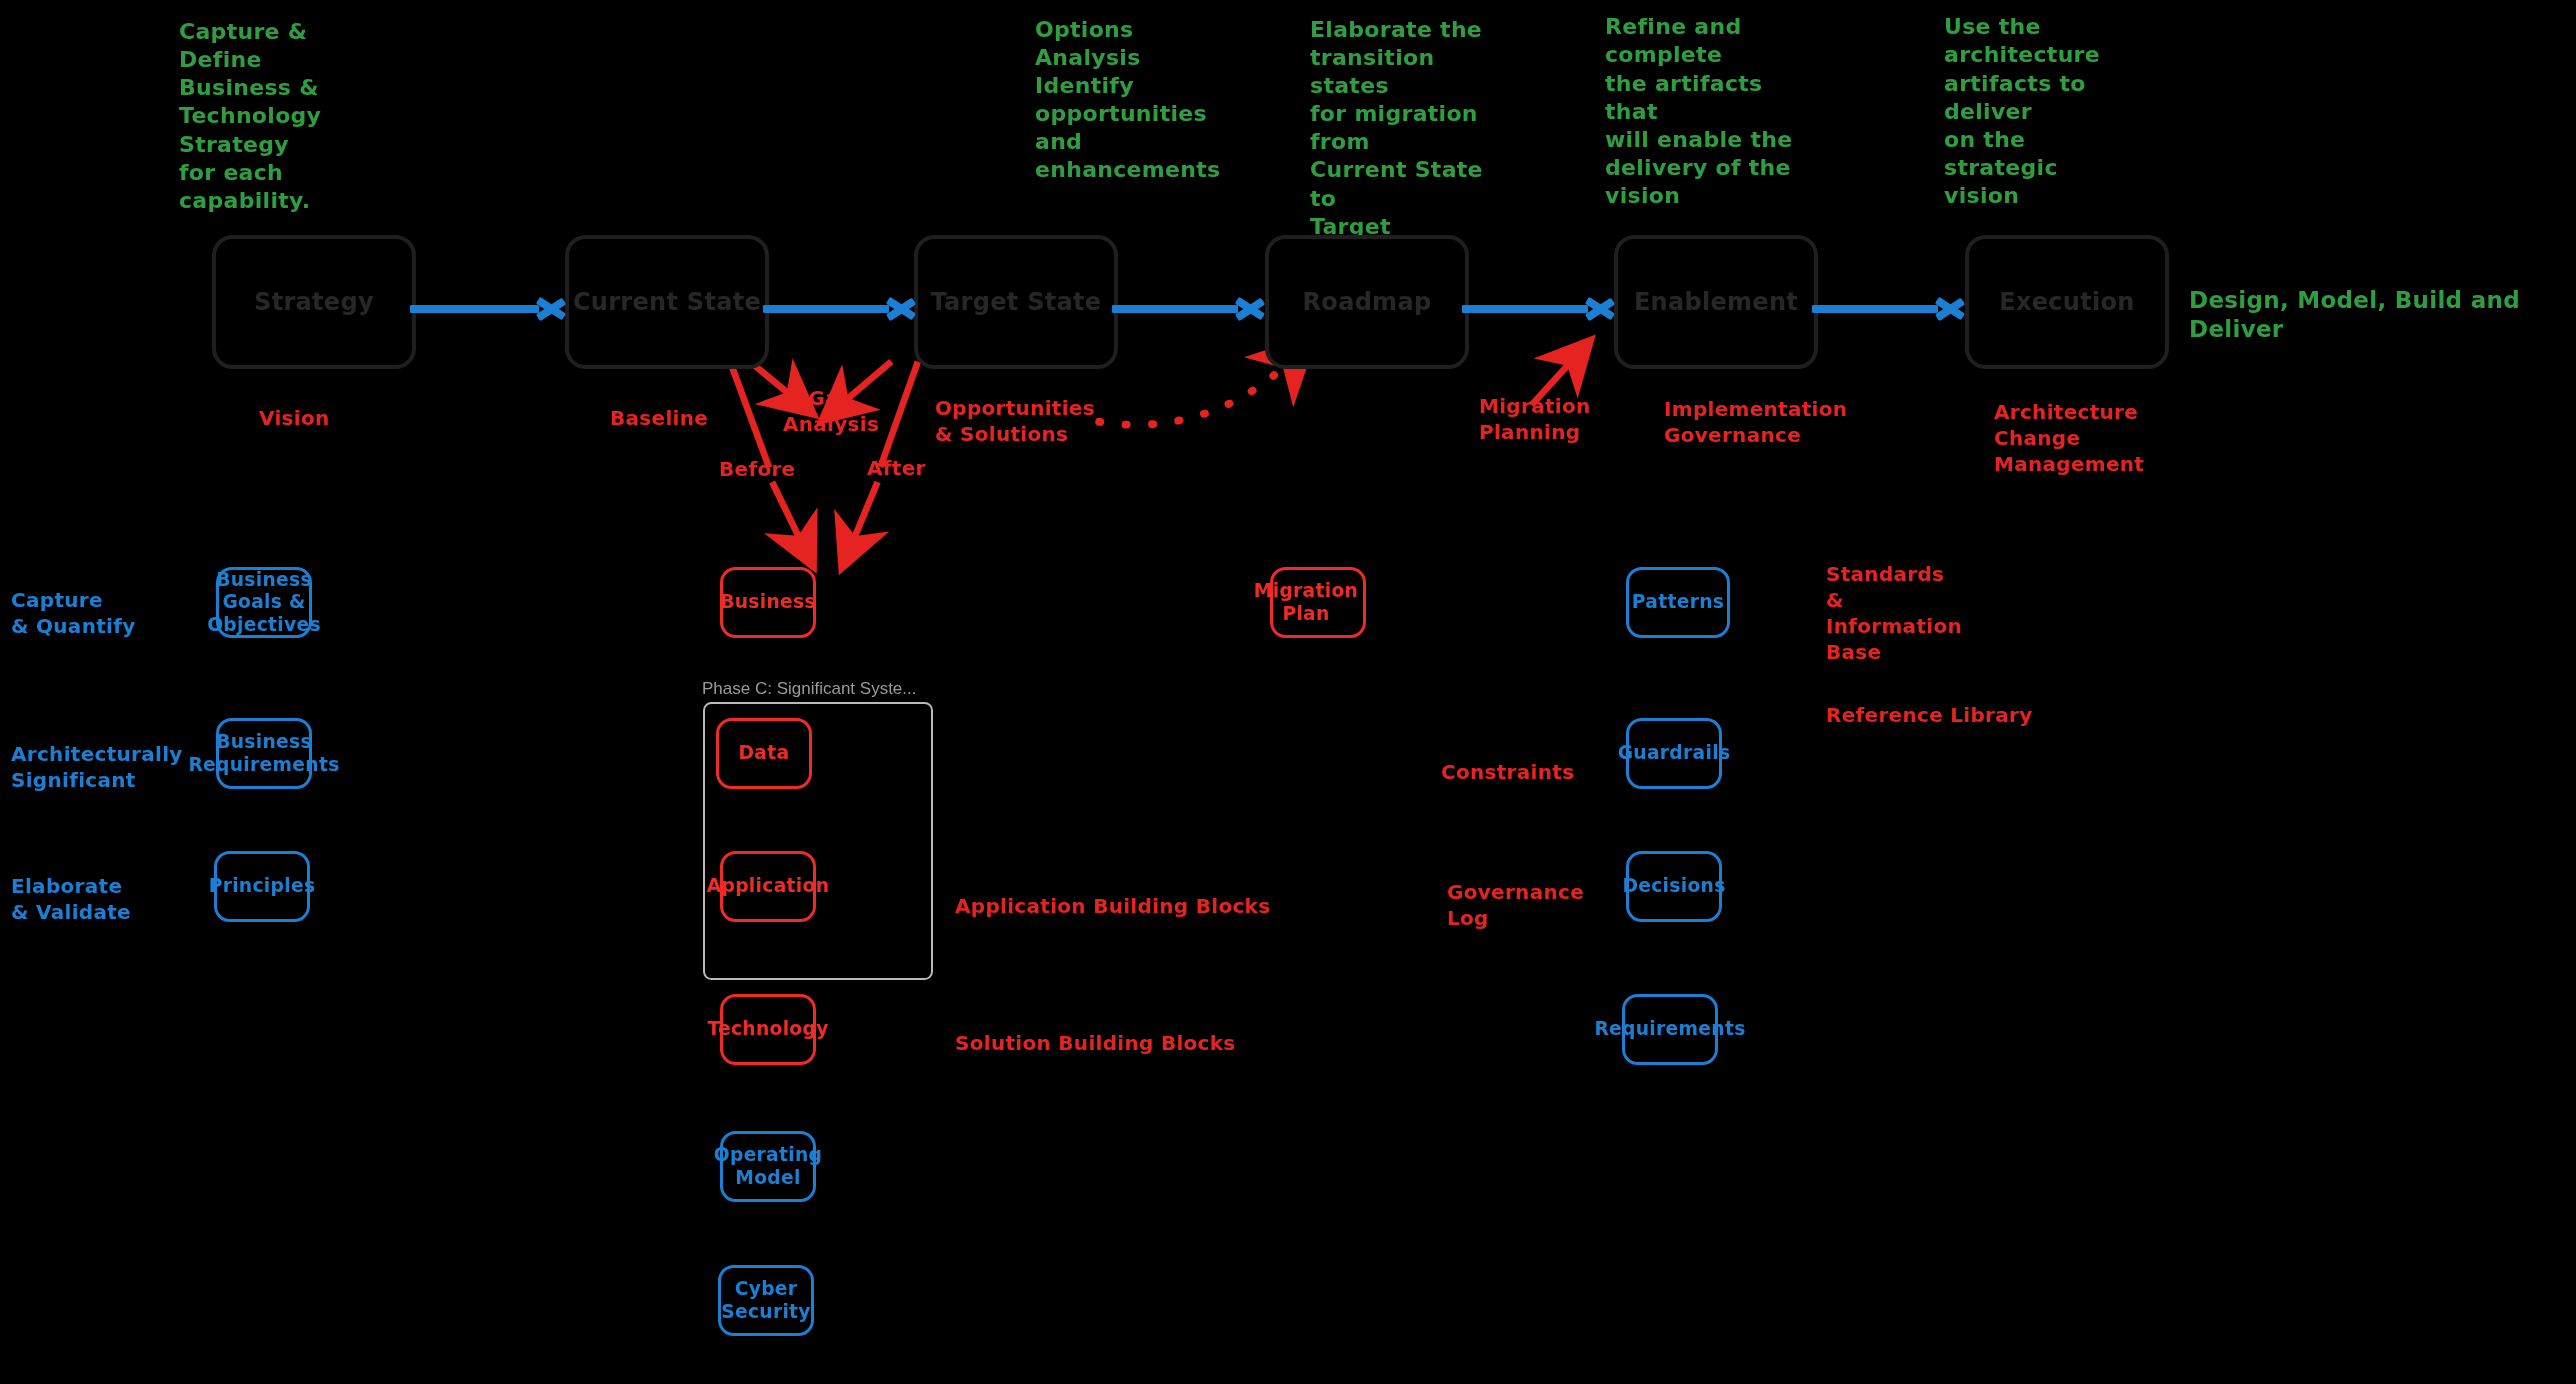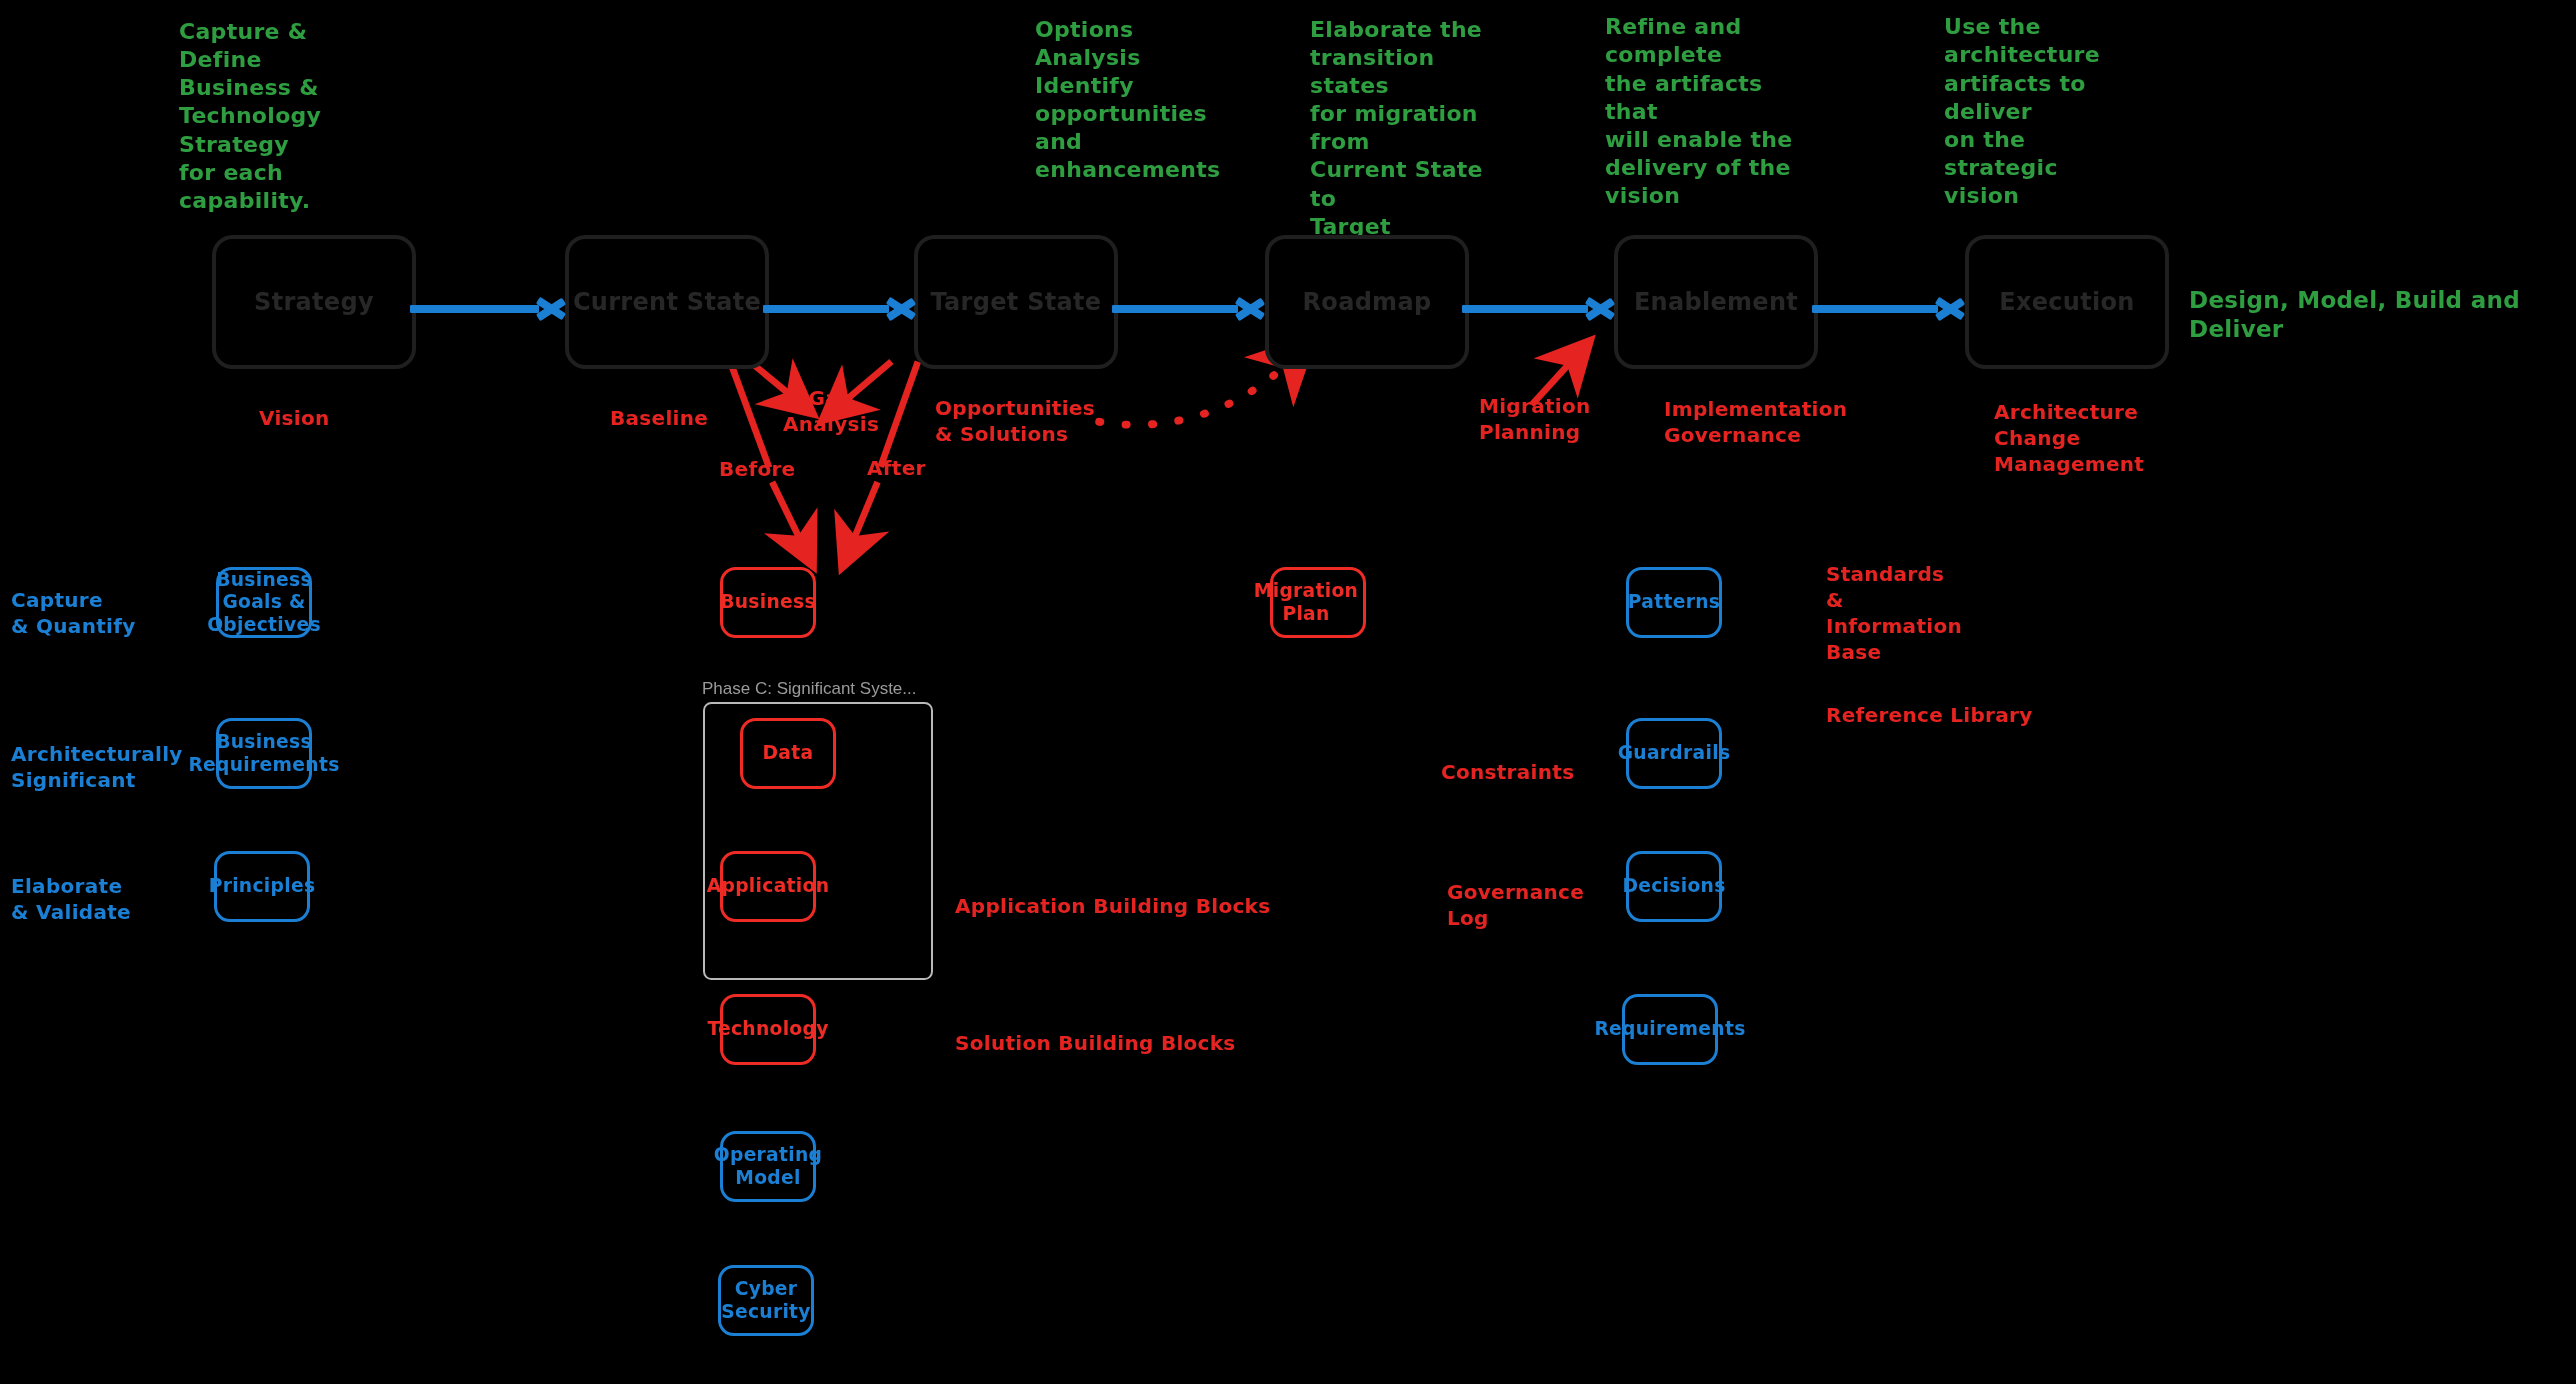--- a/index.html
+++ b/index.html
@@ -202,21 +202,21 @@
     <span style="white-space:pre-line;">Principles</span>
   </div>
 
   <div class="cbox red hand" style="left:720px;top:567px;width:96px;height:71px;">
     <span style="white-space:pre-line;">Business</span>
   </div>
 
   <div class="group-label" style="left:702px;top:679px;">Phase C: Significant Syste...</div>
   <div class="group" style="left:703px;top:702px;width:226px;height:274px;"></div>
 
-  <div class="cbox red hand" style="left:740px;top:718px;width:96px;height:71px;">
+  <div class="cbox red hand" style="left:716px;top:718px;width:96px;height:71px;">
     <span style="white-space:pre-line;">Data</span>
   </div>
   <div class="cbox red hand" style="left:720px;top:851px;width:96px;height:71px;">
     <span style="white-space:pre-line;">Application</span>
   </div>
   <div class="cbox red hand" style="left:720px;top:994px;width:96px;height:71px;">
     <span style="white-space:pre-line;">Technology</span>
   </div>
   <div class="cbox blue hand" style="left:720px;top:1131px;width:96px;height:71px;">
     <span style="white-space:pre-line;">Operating
@@ -225,21 +225,21 @@
   <div class="cbox blue hand" style="left:718px;top:1265px;width:96px;height:71px;">
     <span style="white-space:pre-line;">Cyber Security</span>
   </div>
 
   <div class="abs rlabel hand" style="left:955px;top:893px;">Application Building Blocks</div>
   <div class="abs rlabel hand" style="left:955px;top:1030px;">Solution Building Blocks</div>
 
   <div class="cbox red hand" style="left:1270px;top:567px;width:96px;height:71px;justify-content:flex-end;">
     <span style="white-space:pre-line;">Migration Plan</span>
   </div>
-  <div class="cbox blue hand" style="left:1626px;top:567px;width:96px;height:71px;">
+  <div class="cbox blue hand" style="left:1626px;top:567px;width:104px;height:71px;">
     <span style="white-space:pre-line;">Patterns</span>
   </div>
   <div class="cbox blue hand" style="left:1626px;top:718px;width:96px;height:71px;">
     <span style="white-space:pre-line;">Guardrails</span>
   </div>
   <div class="cbox blue hand" style="left:1626px;top:851px;width:96px;height:71px;">
     <span style="white-space:pre-line;">Decisions</span>
   </div>
   <div class="cbox blue hand" style="left:1622px;top:994px;width:96px;height:71px;">
     <span style="white-space:pre-line;">Requirements</span>

